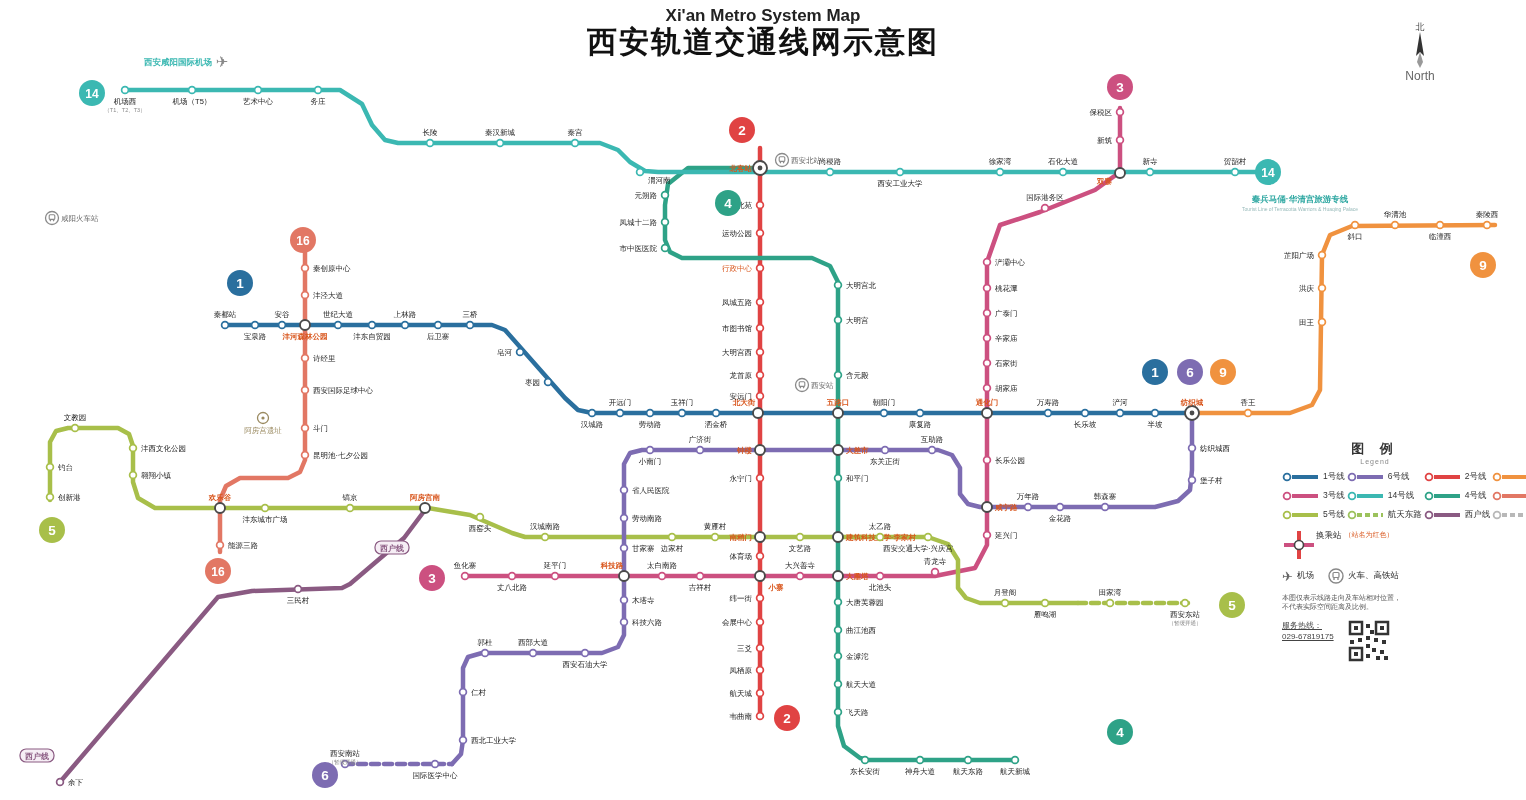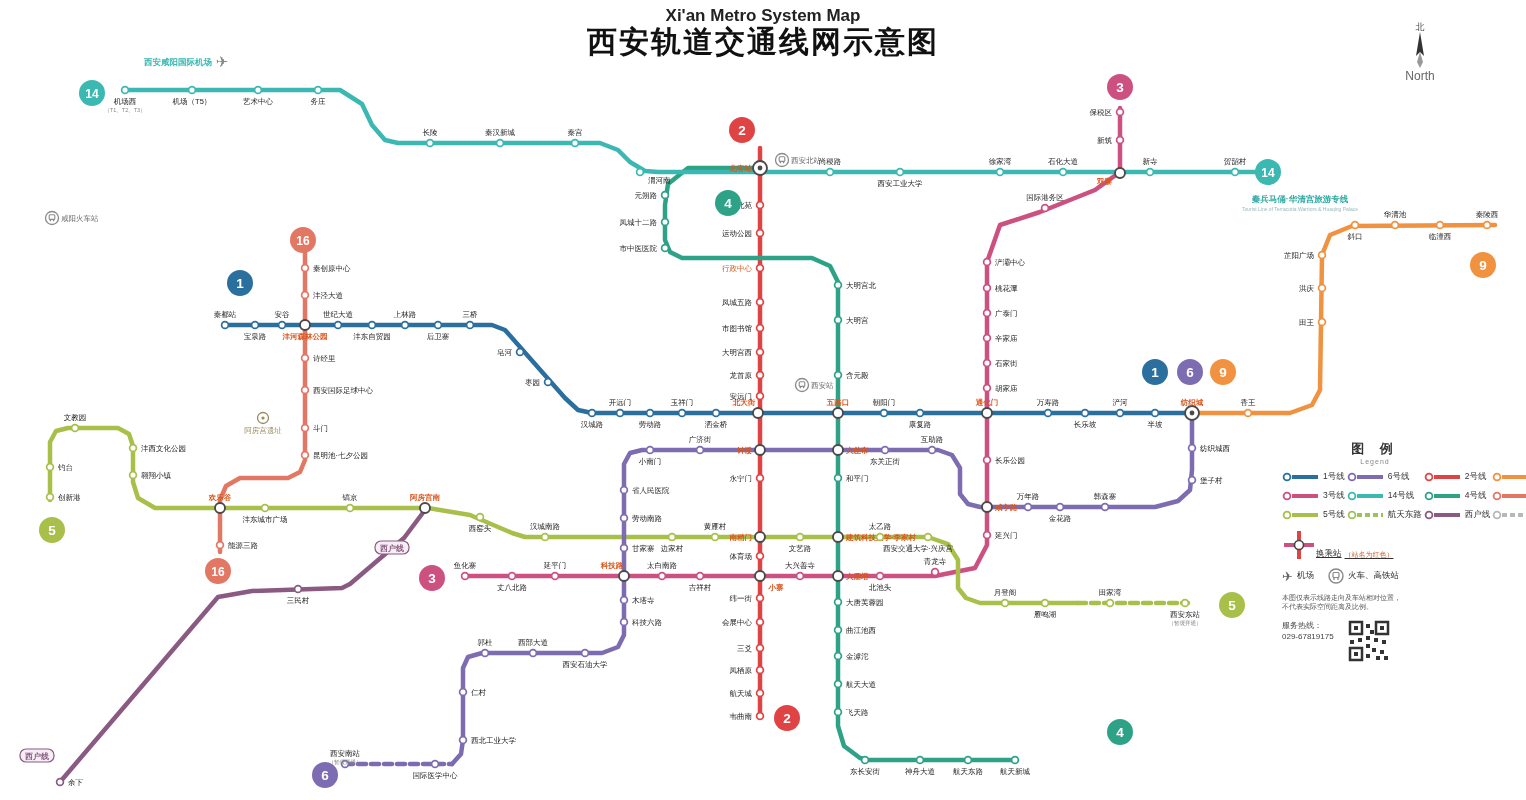--- a/index.html
+++ b/index.html
@@ -11,28 +11,28 @@
   #title-en{font-size:17px;font-weight:bold;color:#222;line-height:19px;}
   #north-block{position:absolute;left:1398px;top:22px;width:44px;text-align:center;z-index:5;color:#444;}
   #north-block .nb-cn{font-size:9px;line-height:10px;}
   #north-block .nb-en{font-size:12px;line-height:9px;color:#666;}
   #legend{position:absolute;left:1282px;top:440px;width:186px;z-index:6;color:#333;}
   #legend .lg-title{text-align:center;font-size:13px;font-weight:bold;letter-spacing:6px;color:#333;}
   #legend .lg-title-en{text-align:center;font-size:7px;color:#888;margin-bottom:6px;letter-spacing:1px;}
   #legend-items{display:grid;grid-template-columns:1fr 1fr 1fr 1fr;grid-row-gap:7px;grid-column-gap:2px;text-align:right;}
   .lg-item{display:flex;align-items:center;font-size:8.5px;white-space:nowrap;color:#333;}
   .lg-item svg{margin-right:3px;flex:0 0 auto;}
-  #legend .lg-xfer{display:flex;align-items:flex-end;margin-top:9px;font-size:8.5px;text-decoration:underline;}
+  #legend .lg-xfer{display:flex;align-items:flex-start;margin-top:9px;font-size:8.5px;}
   #legend .lg-xfer .note{color:#d9571e;font-size:7px;margin-left:3px;}
   #legend .lg-icons{display:flex;align-items:center;margin-top:8px;font-size:8.5px;}
   #legend .lg-icons .blk{display:flex;align-items:center;margin-right:14px;}
   #legend .lg-icons .plane{font-size:13px;color:#666;margin-right:4px;}
   #legend .lg-note{margin-top:9px;font-size:7px;color:#555;line-height:9px;}
   #legend .lg-service{margin-top:9px;display:flex;align-items:flex-start;}
-  #legend .lg-service .txt{font-size:8px;color:#444;line-height:11px;}
+  #legend .lg-service .txt{font-size:8px;color:#444;line-height:11px;text-decoration:underline;}
   #legend .lg-service .qr{margin-left:14px;}
 </style>
 </head>
 <body>
 
 <div id="stage">
   <div id="title-block">
     <div id="title-en">Xi'an Metro System Map</div>
     <div id="title-cn">西安轨道交通线网示意图</div>
   </div>

